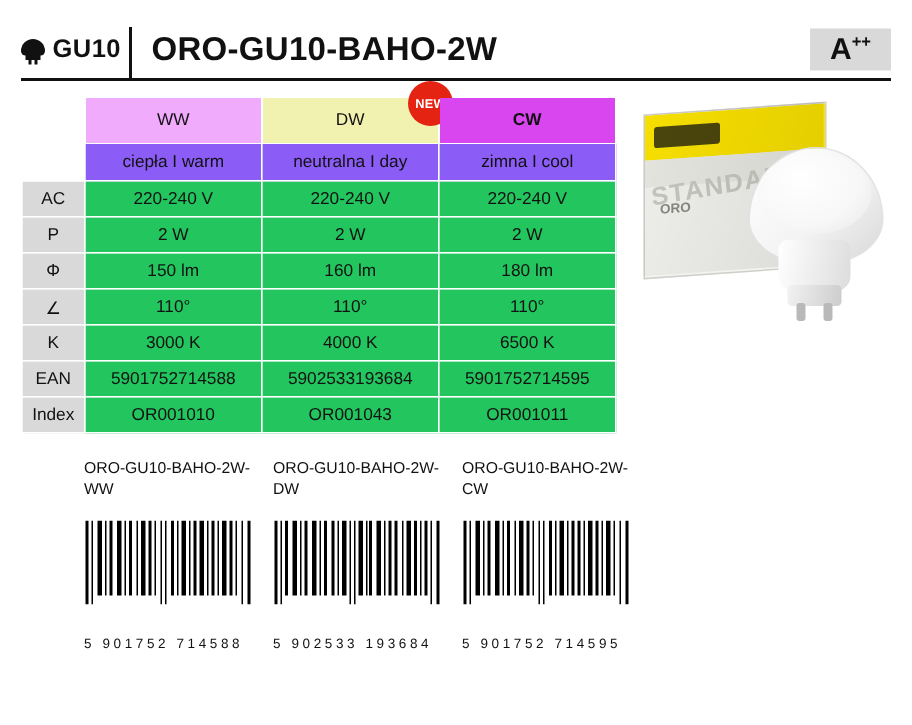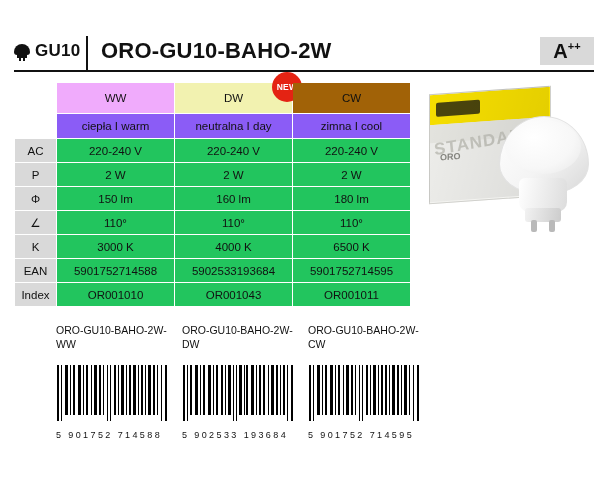--- a/index.html
+++ b/index.html
@@ -12,21 +12,21 @@
     background: #ffffff;
     font-family: "Liberation Sans", sans-serif;
     color: #111111;
     overflow: hidden;
   }
   .sheet {
     position: relative;
     width: 608px;
     height: 416px;
     box-sizing: border-box;
-    padding: 36px 14px 10px 14px;
+    padding: 18px 14px 10px 14px;
   }
 
   
   .header {
     display: flex;
     align-items: stretch;
     height: 34px;
     border-bottom: 2px solid #111111;
     margin-bottom: 10px;
   }
@@ -137,21 +137,21 @@
     background: #ffffff;
   }
   .variant-name {
     height: 30px !important;
     font-weight: bold;
     font-size: 13px;
     position: relative;
   }
   .variant-name.ww { background: #f0abfc; }
   .variant-name.dw { background: #f2f2b0; }
-  .variant-name.cw { background: #a16207; }
+  .variant-name.cw { background: #d946ef; font-weight: bold; }
 
   .variant-sub {
     height: 24px !important;
     background: #8b5cf6;
     font-size: 11.5px;
   }
   .data-cell { background: #22c55e; }
 
   .new-badge {
     position: absolute;
@@ -313,21 +313,21 @@
     margin-top: 14px;
   }
   .barcode {
     height: 56px;
     width: 114px;
     margin: 0 auto;
   }
   .barcode-digits {
     font-size: 9px;
     letter-spacing: 2.4px;
-    margin-top: 5px;
+    margin-top: 16px;
     white-space: nowrap;
   }
 </style>
 </head>
 <body>
 
 <div class="sheet">
 
   <div class="header">
     <div class="header-left">

